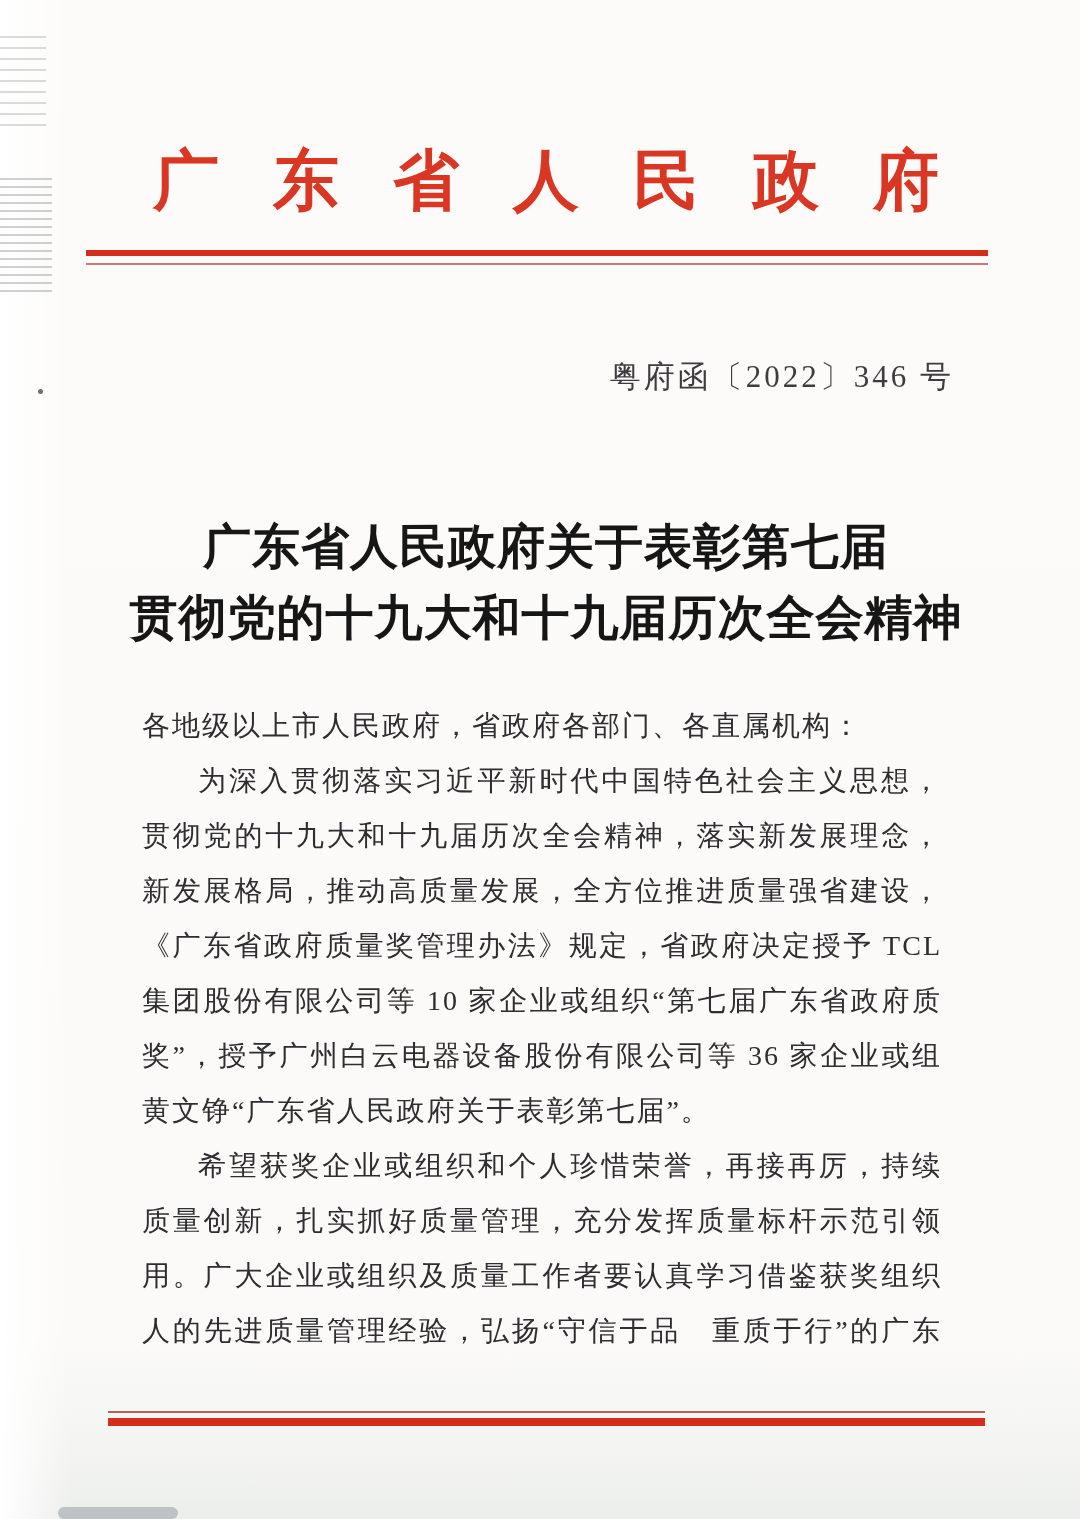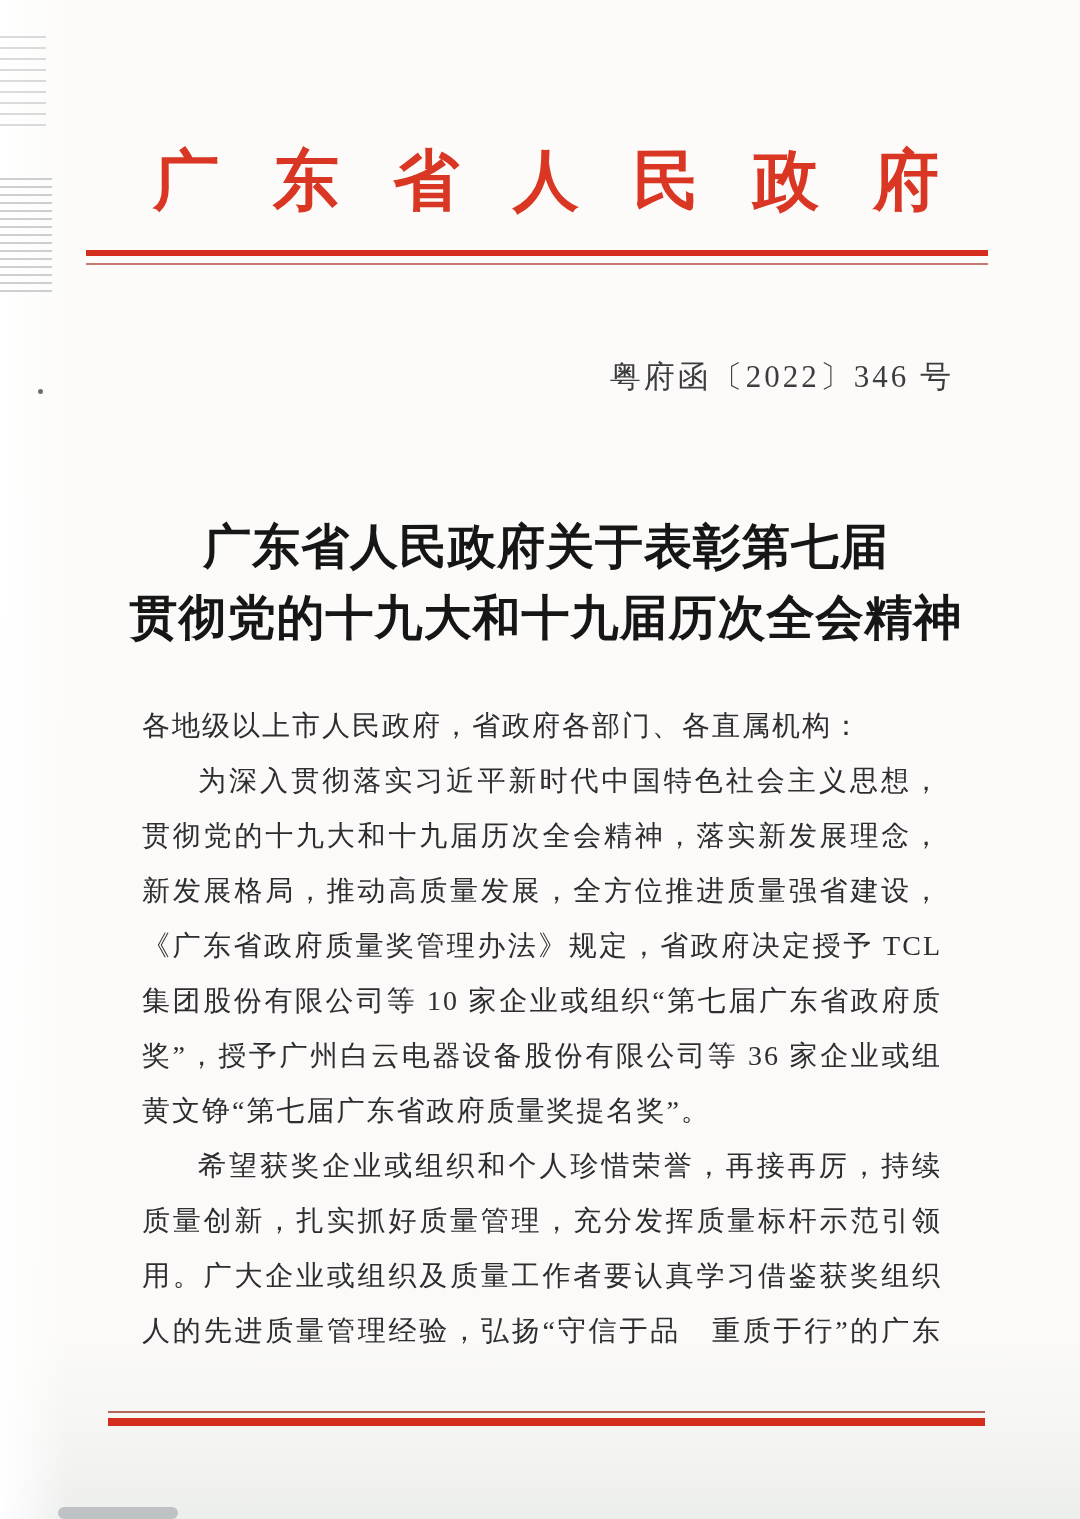--- a/index.html
+++ b/index.html
@@ -111,21 +111,21 @@
   </div>
 
   <div class="body-text">
     <div class="bline jleft">各地级以上市人民政府，省政府各部门、各直属机构：</div>
     <div class="bline ind jfull">为深入贯彻落实习近平新时代中国特色社会主义思想，全面</div>
     <div class="bline jfull">贯彻党的十九大和十九届历次全会精神，落实新发展理念，构建</div>
     <div class="bline jfull">新发展格局，推动高质量发展，全方位推进质量强省建设，根据</div>
     <div class="bline jfull">《广东省政府质量奖管理办法》规定，省政府决定授予 TCL 科技</div>
     <div class="bline jfull">集团股份有限公司等 10 家企业或组织“第七届广东省政府质量</div>
     <div class="bline jfull">奖”，授予广州白云电器设备股份有限公司等 36 家企业或组织和</div>
-    <div class="bline jleft">黄文铮“第七届广东省政府质量奖提名奖”。</div>
+    <div class="bline jleft">黄文铮“广东省人民政府关于表彰第七届”。</div>
     <div class="bline ind jfull">希望获奖企业或组织和个人珍惜荣誉，再接再厉，持续推动</div>
     <div class="bline jfull">质量创新，扎实抓好质量管理，充分发挥质量标杆示范引领作</div>
     <div class="bline jfull">用。广大企业或组织及质量工作者要认真学习借鉴获奖组织和个</div>
     <div class="bline jfull">人的先进质量管理经验，弘扬“守信于品　重质于行”的广东</div>
   </div>
 
   <div class="rule footer-rule-thin"></div>
   <div class="rule footer-rule-thick"></div>
 
 </div>

